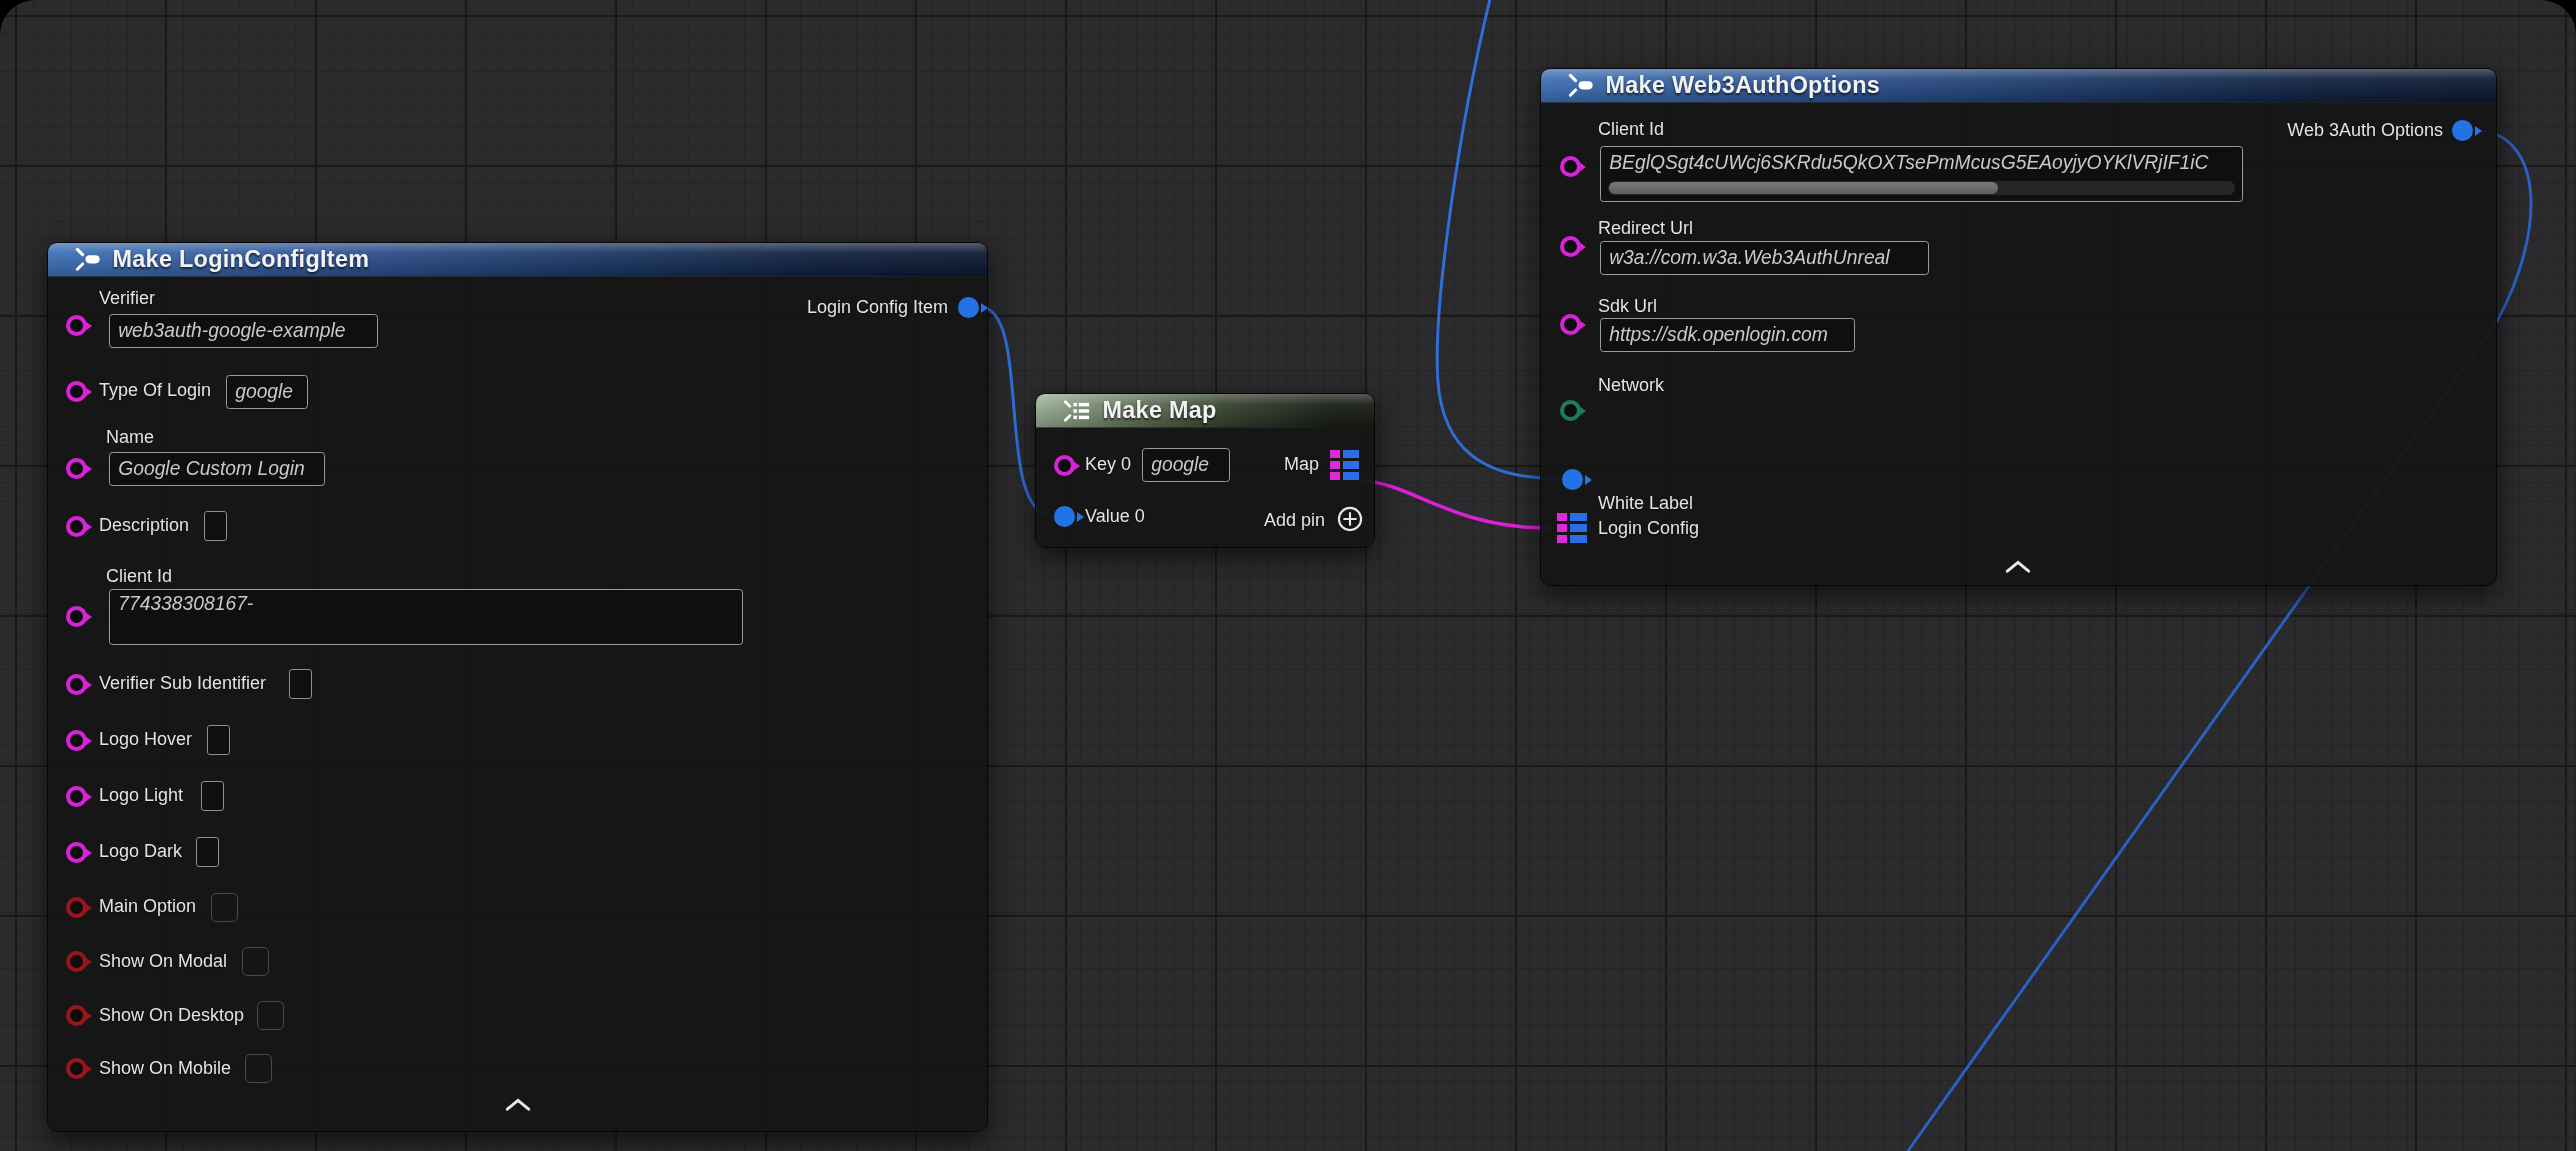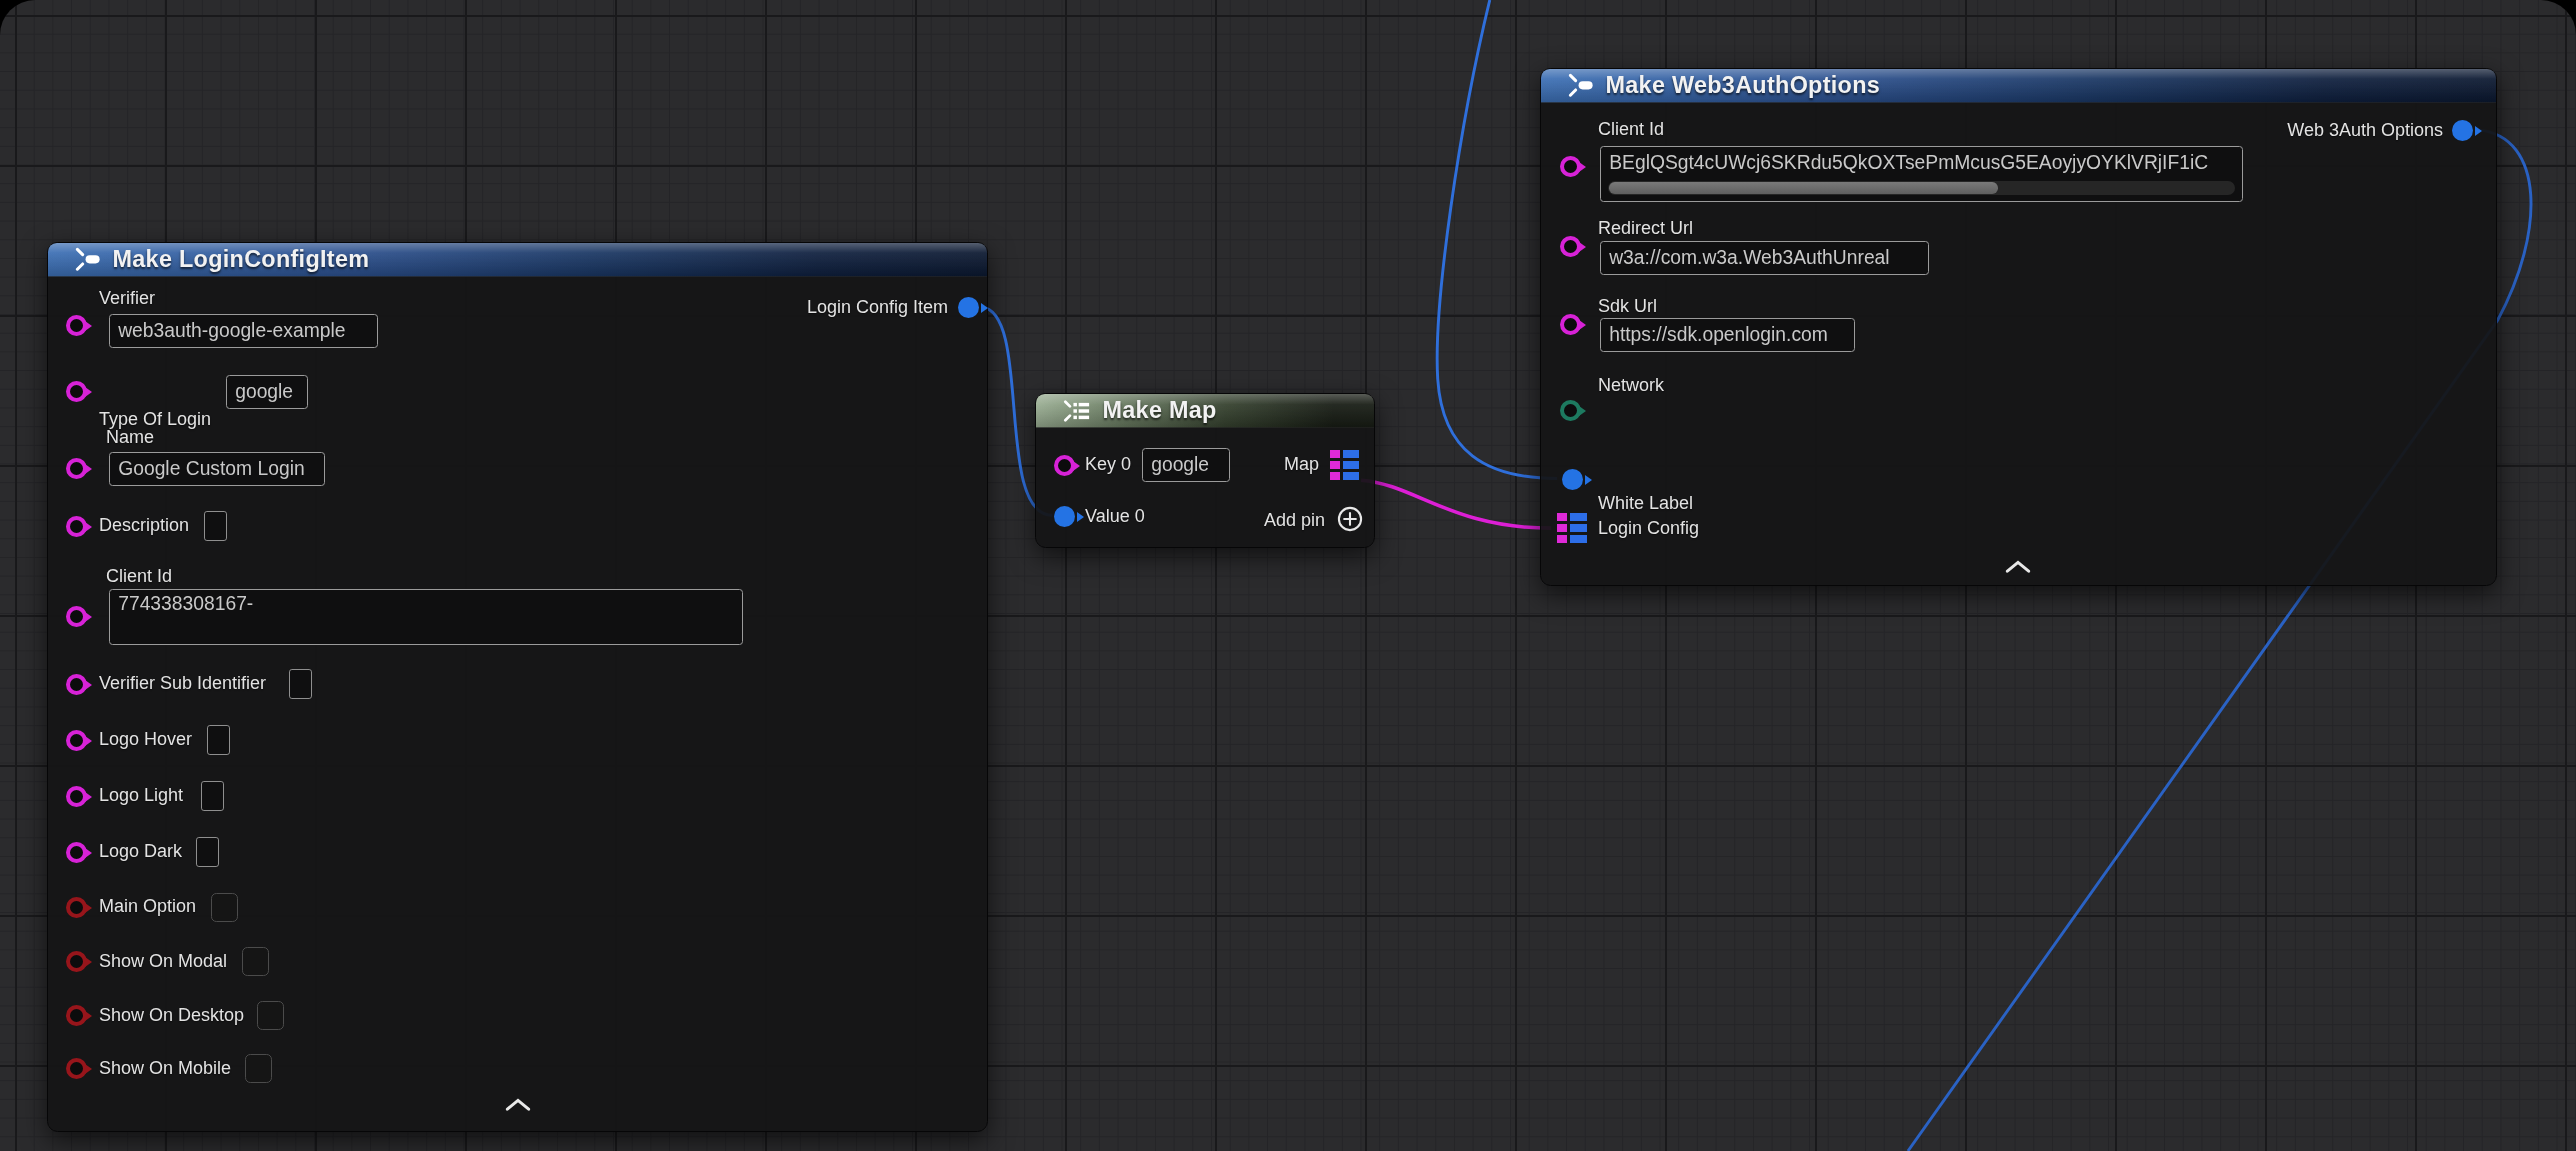--- a/index.html
+++ b/index.html
@@ -38,21 +38,21 @@
   .pin::after{content:"";position:absolute;left:100%;margin-left:2.3px;top:50%;
     transform:translateY(-50%);width:0;height:0;
     border-left:7.6px solid var(--c);border-top:5.3px solid transparent;border-bottom:5.3px solid transparent;}
   .mapgrid{position:absolute;display:grid;grid-template-columns:9.4px 16.4px;grid-auto-rows:8.2px;gap:2.9px 3.5px;}
   .mg{display:block;}
   .mg.p{background:#df2ad8;}
   .mg.b{background:#2d6ee8;}
 
   .tbox{position:absolute;border:1.8px solid #9b9b9b;border-radius:3.5px;background:#0f0f10;
     color:#c9c9c9;font-size:19.3px;display:flex;align-items:center;padding:0 8.2px;
-    box-sizing:border-box;height:34px;white-space:nowrap;overflow:hidden;}
+    box-sizing:border-box;height:34px;white-space:nowrap;overflow:hidden;font-style:italic;}
   .tbox.multi{display:block;padding-top:1.2px;line-height:26px;}
   .ebox{position:absolute;width:23.4px;height:30px;border:1.8px solid #8f8f8f;border-radius:2.9px;
     background:#0f0f10;box-sizing:border-box;}
   .cb{position:absolute;width:27px;height:29px;border:1.8px solid #4b4b4b;border-radius:5.3px;
     background:#151515;box-sizing:border-box;}
   .dd{position:absolute;border:1.8px solid #3e3e41;border-radius:5.8px;background:#0e0e0f;
     color:#cfcfcf;font-size:18px;display:flex;align-items:center;padding:0 20px;
     box-sizing:border-box;}
   .chev{position:absolute;}
   .scrolltrack{position:absolute;left:7px;right:7px;bottom:5.8px;height:14px;border-radius:7px;
@@ -84,21 +84,21 @@
     <span class="lbl" style="right:39px;top:54px;">Login Config Item</span>
     <span class="pin fill" style="--c:#2473e4;left:910px;top:54px;"></span>
 
     <span class="lbl" style="left:51px;top:45px;">Verifier</span>
     <span class="pin ring" style="--c:#d722d7;left:17.5px;top:72px;"></span>
     <div class="tbox" style="left:61px;top:71px;width:269px;">
       <span>web3auth-google-example</span>
     </div>
 
     <span class="pin ring" style="--c:#d722d7;left:17.5px;top:138px;"></span>
-    <span class="lbl" style="left:51px;top:137px;margin-top:29px;">Type Of Login</span>
+    <span class="lbl" style="left:51px;top:137px;">Type Of Login</span>
     <div class="tbox" style="left:178px;top:132px;width:82px;">
       <span>google</span>
     </div>
 
     <span class="lbl" style="left:58px;top:184px;">Name</span>
     <span class="pin ring" style="--c:#d722d7;left:17.5px;top:215px;"></span>
     <div class="tbox" style="left:61px;top:209px;width:216px;">
       <span>Google Custom Login</span>
     </div>
 

